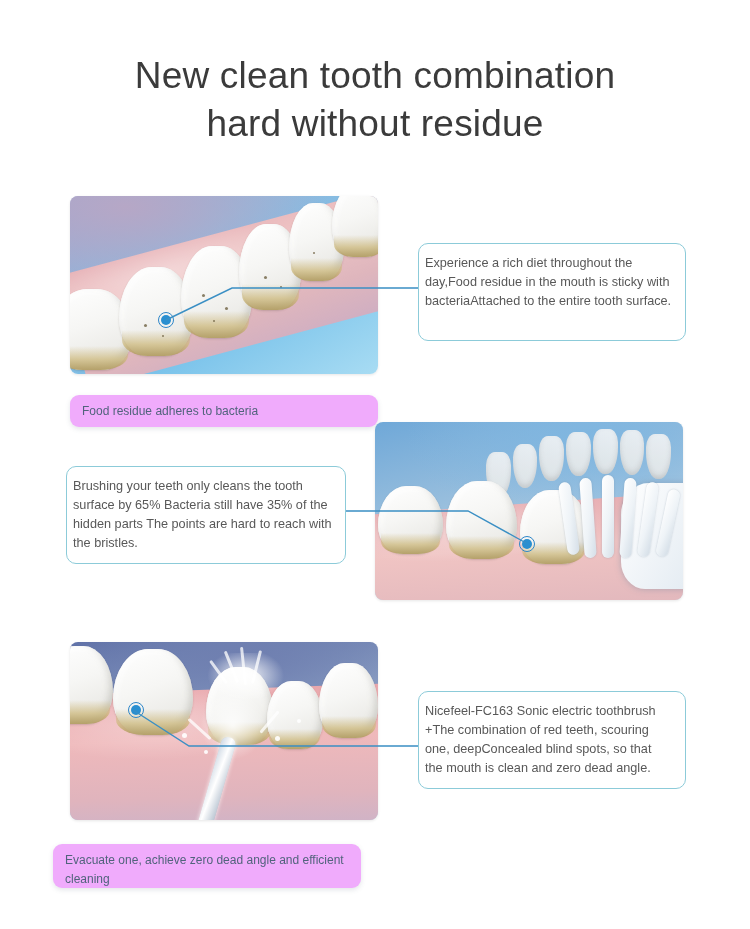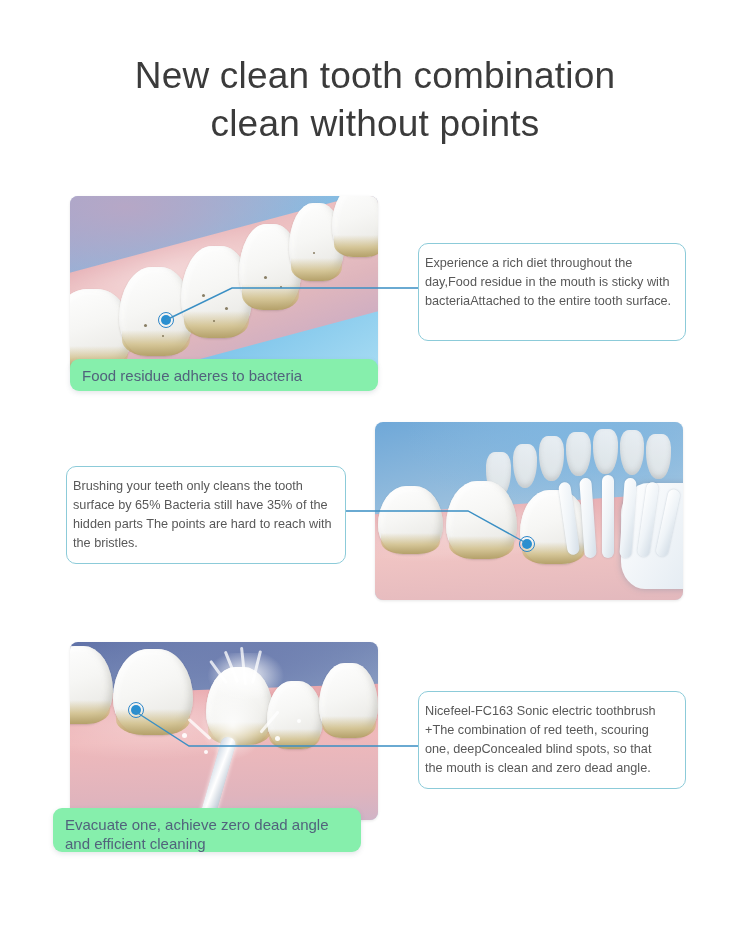--- a/index.html
+++ b/index.html
@@ -136,27 +136,28 @@
     border-radius:10px;
     padding:10px 13px 11px 6px;
     color:#585858;
     font-size:12.7px;
     line-height:19px;
   }
 
   
   .caption {
     position:absolute;
-    background:#86efac;
+    background:#f0abfc;
     border-radius:9px;
     color:#51637c;
-    font-size:15px;
+    font-size:12px;
     line-height:19px;
     padding:7px 12px 8px 12px;
     box-shadow: 0 2px 5px rgba(90,100,120,0.16);
+    margin-top: 36px;
   }
 
   
   #photo1 { left:70px; top:196px; width:308px; height:178px; }
   #cap1   { left:70px; top:359px; width:308px; height:32px; }
   #call1  { left:418px; top:243px; width:268px; height:98px; }
   #lead1  { left:150px; top:250px; width:280px; height:90px; }
 
   
   #photo2 { left:375px; top:422px; width:308px; height:178px; }
@@ -170,21 +171,21 @@
   #call3  { left:418px; top:691px; width:268px; height:98px; }
   #lead3  { left:125px; top:700px; width:305px; height:60px; }
 </style>
 </head>
 <body>
 
 <div class="page">
 
   <h1 class="title">
     <span>New clean tooth combination</span>
-    <span class="l2">clean without points</span>
+    <span class="l2">hard without residue</span>
   </h1>
 
   <div class="photo" id="photo1">
     <div class="scene">
       <div class="bg-a"></div>
       <div class="gum gum-1">
           <div class="gum-shade"></div>
         </div>
 
       <div class="tooth" style="left:-6%; top:52%; width:26%; height:46%;">

